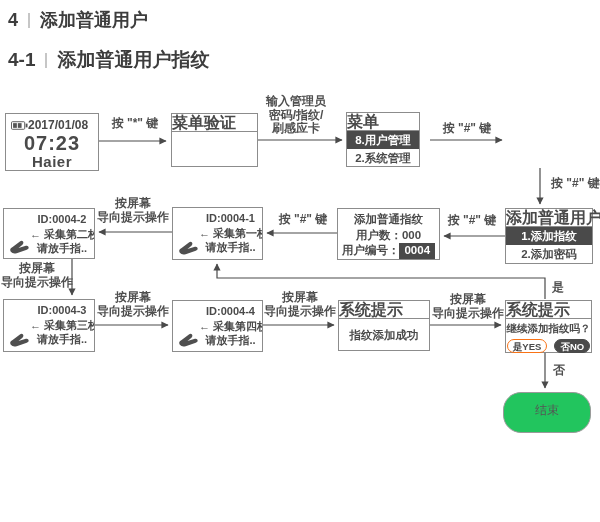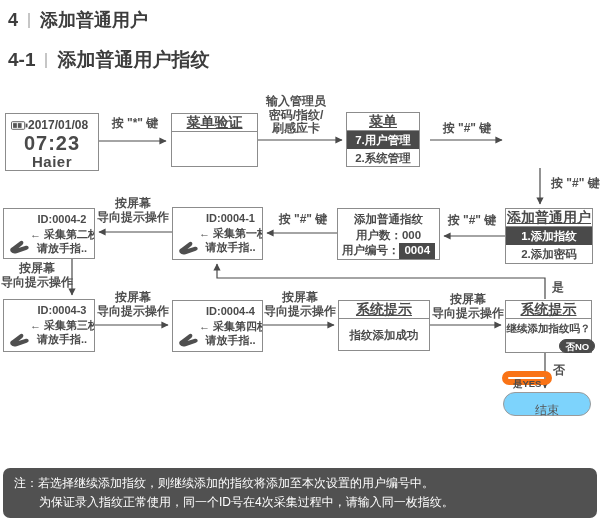--- a/index.html
+++ b/index.html
@@ -7,22 +7,22 @@
          font-family:"Liberation Sans","DejaVu Sans",sans-serif;color:#4a4a4a;}
 
   
   .hdr{position:absolute;display:flex;align-items:center;color:#3d3d3d;font-weight:bold;}
   .hdr .bar{width:2px;height:15px;background:#c6c6c6;margin:0 10px;}
   #hdr1{left:8px;top:8px;font-size:18px;}
   #hdr2{left:8px;top:47px;font-size:19px;}
 
   
   .box{position:absolute;box-sizing:border-box;background:#fff;border:1px solid #8c8c8c;z-index:2;}
-  .btitle{height:17px;line-height:17px;border-bottom:1px solid #8c8c8c;text-align:center;
-          font-weight:bold;font-size:14px;white-space:nowrap;text-decoration:underline;}
+  .btitle{height:17px;line-height:17px;border-bottom:1px solid #8c8c8c;
+          font-weight:bold;font-size:16px;white-space:nowrap;}
   .mrow{height:18px;line-height:18px;text-align:center;font-weight:bold;font-size:11.5px;white-space:nowrap;}
   .mrow.sel{background:#4a4a4a;color:#fff;}
 
   
   .clock{padding:4px 5px 0 5px;}
   .clock-top{display:flex;align-items:center;font-size:12px;font-weight:bold;}
   .clock-time{font-size:20px;font-weight:bold;text-align:center;letter-spacing:1px;line-height:22px;}
   .clock-brand{font-size:15px;font-weight:bold;text-align:center;letter-spacing:.5px;line-height:16px;}
 
   
@@ -38,26 +38,26 @@
   .hand{position:absolute;left:3px;bottom:3px;}
   .ctext{margin-left:26px;text-align:center;font-weight:bold;font-size:11px;line-height:14.5px;
          padding-top:3px;white-space:nowrap;}
 
   
   .sysmsg{text-align:center;font-weight:bold;font-size:11.5px;padding-top:9px;}
   .q{font-size:10.5px;font-weight:bold;text-align:center;margin-top:3px;white-space:nowrap;}
   .pills{display:flex;justify-content:center;gap:7px;margin-top:3px;}
   .pill{font-size:9.5px;font-weight:bold;border-radius:8px;padding:0 5px;line-height:13px;height:14px;
         box-sizing:border-box;white-space:nowrap;}
-  .pill.yes{border:6px solid #f97316;color:#4a4a4a;margin-top:32px;}
+  .pill.yes{border:1px solid #f97316;color:#4a4a4a;}
   .pill.no{background:#4a4a4a;color:#fff;border:1px solid #4a4a4a;}
 
   
-  .oval{position:absolute;left:503px;top:392px;width:88px;height:24px;box-sizing:border-box;
-        border:1px solid #9a9a9a;border-radius:18px;background:#7dd3fc;z-index:2;
+  .oval{position:absolute;left:503px;top:392px;width:88px;height:41px;box-sizing:border-box;
+        border:1px solid #9a9a9a;border-radius:18px;background:#22c55e;z-index:2;
         text-align:center;line-height:34px;font-size:12px;color:#555;font-family:Liberation Serif, serif;}
 
   
   .lbl{position:absolute;font-size:12px;font-weight:700;color:#4f4f4f;text-align:center;
        line-height:13.5px;z-index:1;white-space:nowrap;}
   .lbl.left{text-align:left;}
 
   
   svg.wires{position:absolute;left:0;top:0;z-index:0;}
 
@@ -118,21 +118,21 @@
     <div class="clock-time">07:23</div>
     <div class="clock-brand">Haier</div>
   </div>
 
   <div class="box" style="left:171px;top:113px;width:87px;height:54px;">
     <div class="btitle">菜单验证</div>
   </div>
 
   <div class="box" style="left:346px;top:112px;width:74px;height:55px;">
     <div class="btitle">菜单</div>
-    <div class="mrow sel">7.用户管理</div>
+    <div class="mrow sel">8.用户管理</div>
     <div class="mrow">2.系统管理</div>
   </div>
 
 
   <div class="box" style="left:505px;top:208px;width:88px;height:56px;">
     <div class="btitle">添加普通用户</div>
     <div class="mrow sel">1.添加指纹</div>
     <div class="mrow">2.添加密码</div>
   </div>
 
@@ -232,20 +232,14 @@
     <div>导向提示操作</div>
   </div>
   <div class="lbl" style="left:432px;top:293px;width:72px;">
     <div>按屏幕</div>
     <div>导向提示操作</div>
   </div>
 
   <div class="lbl left" style="left:552px;top:281px;width:20px;">是</div>
   <div class="lbl left" style="left:553px;top:364px;width:20px;">否</div>
 
-  <div class="note">
-    <div>
-      <span>注：</span><span>若选择继续添加指纹，则继续添加的指纹将添加至本次设置的用户编号中。</span>
-    </div>
-    <div class="note2">为保证录入指纹正常使用，同一个ID号在4次采集过程中，请输入同一枚指纹。</div>
-  </div>
 
 </div>
 
 </body></html>

